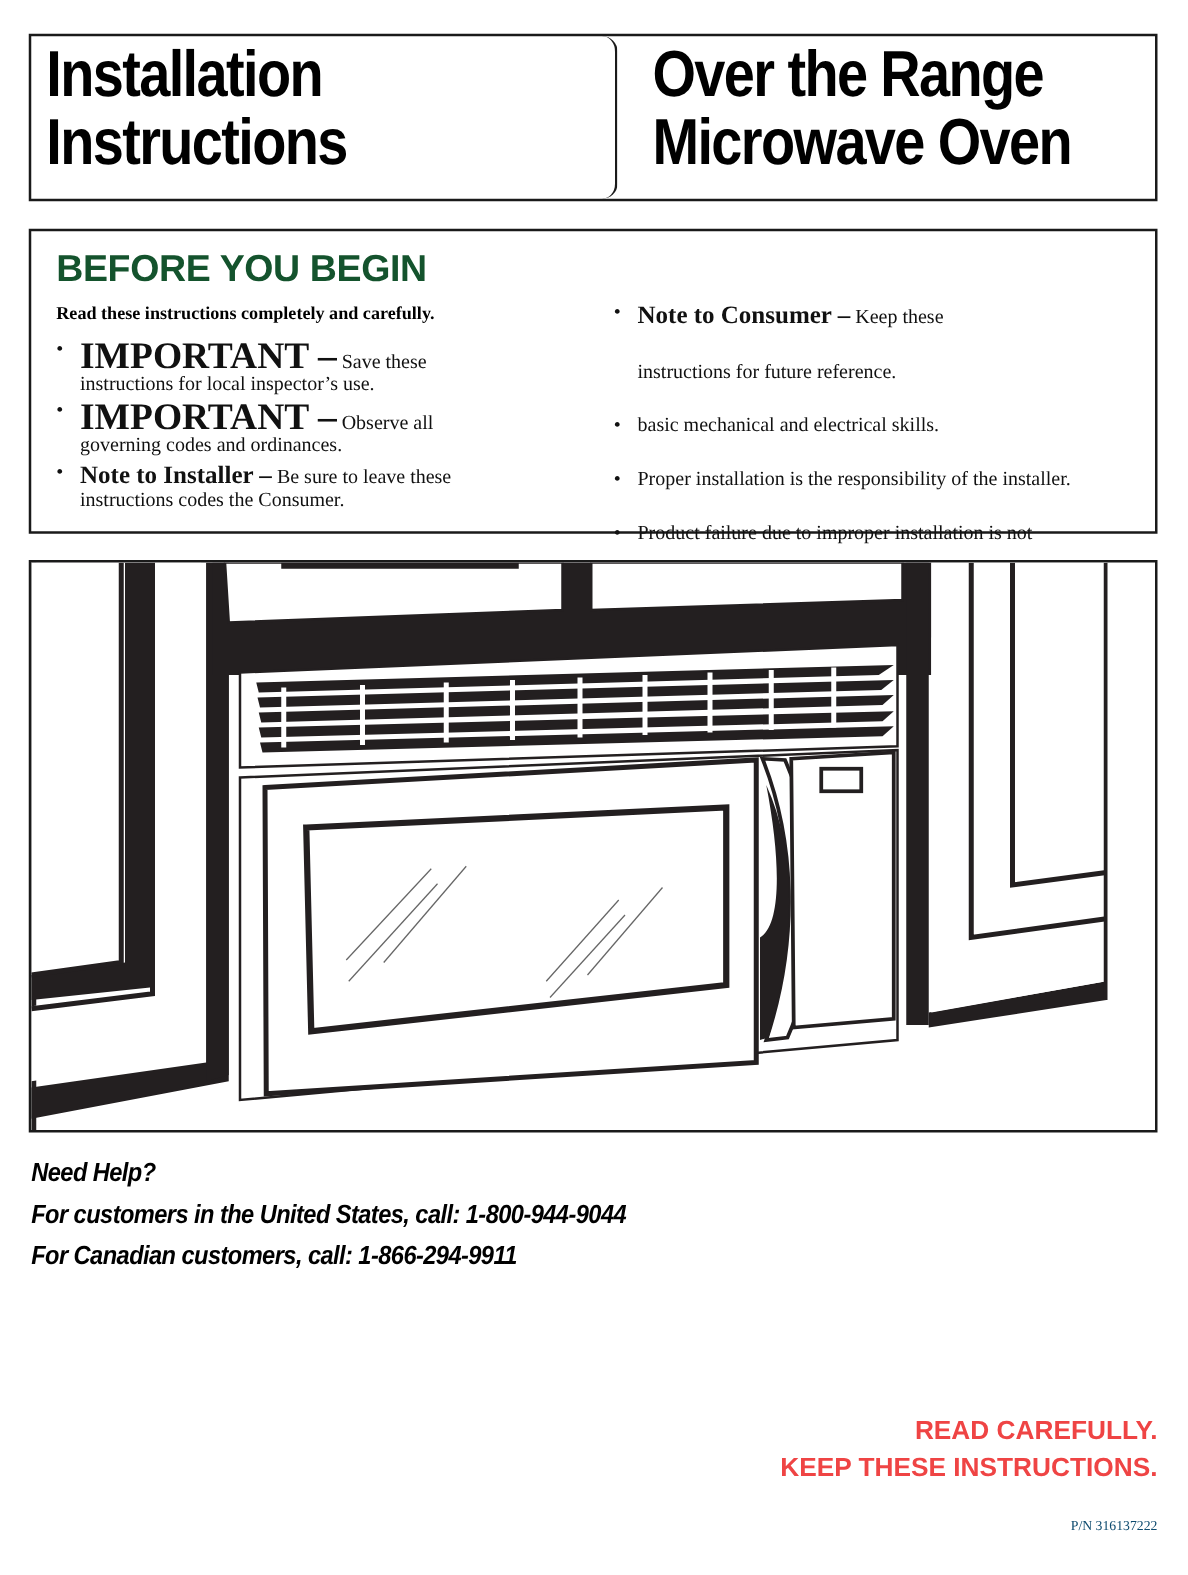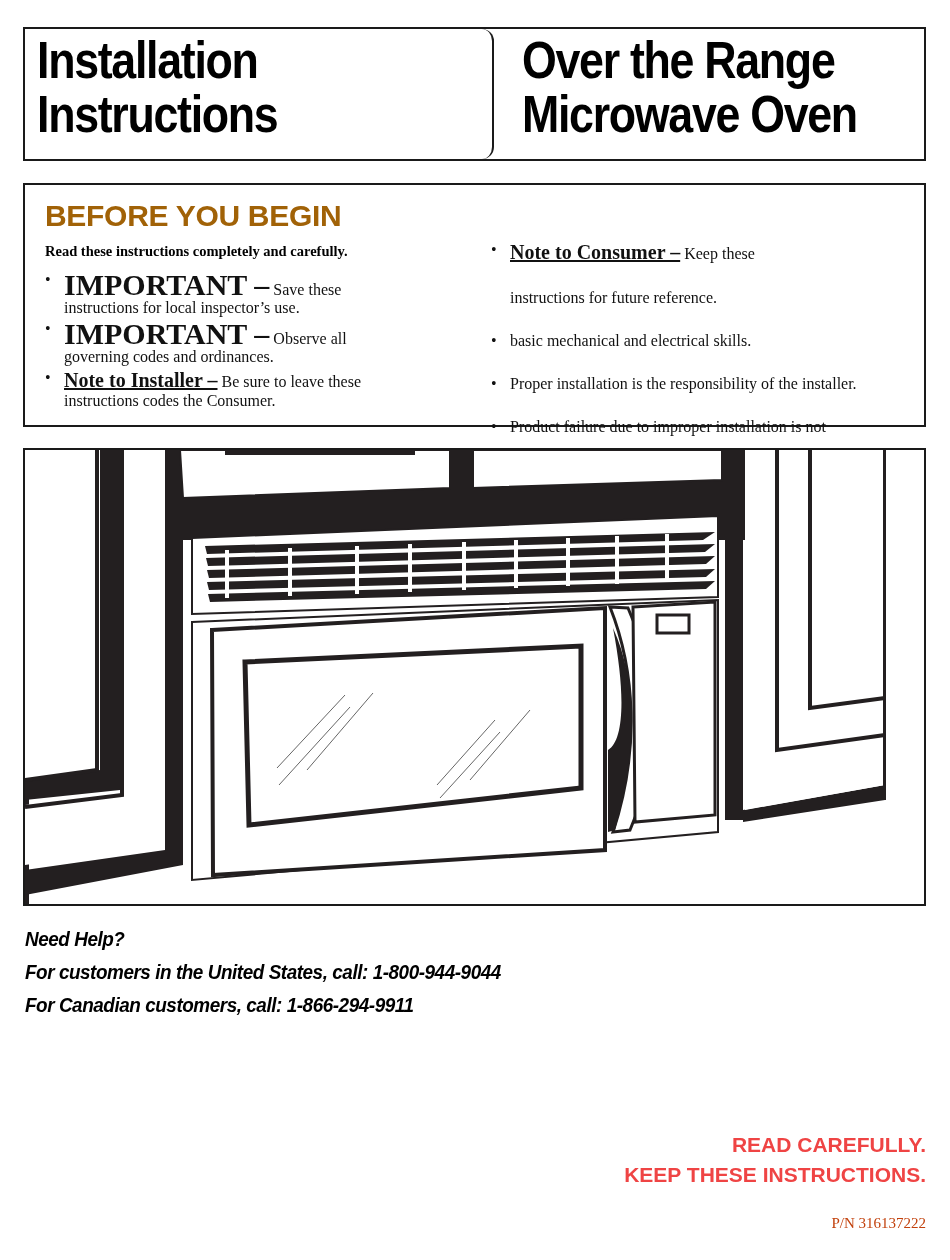--- a/index.html
+++ b/index.html
@@ -21,33 +21,33 @@
   }
 
   
   .begin-box {
     position: absolute; left: 23px; top: 183px; width: 903px; height: 244px;
     border: 2px solid #1a1a1a; box-sizing: border-box;
   }
   .begin-title {
     position: absolute; left: 20px; top: 14px;
     font-family: "Liberation Sans", sans-serif; font-weight: bold; font-size: 30px;
-    letter-spacing: -0.3px; color: #a16207;
+    letter-spacing: -0.3px; color: #14532d;
   }
   .begin-sub {
     position: absolute; left: 20px; top: 58px;
     font-family: "Liberation Serif", serif; font-weight: bold; font-size: 14.5px; color: #000;
   }
   .col { position: absolute; font-family: "Liberation Serif", serif; color: #111; }
   .col-left { left: 20px; top: 82px; width: 440px; }
   .col-right { left: 466px; top: 56px; width: 430px; }
   .bullet { position: relative; padding-left: 19px; }
   .bullet .dot { position: absolute; left: 0; font-size: 16px; }
   .big-lead { font-weight: bold; font-size: 30px; line-height: 28px; }
-  .mid-lead { font-weight: bold; font-size: 20px; text-decoration: underline; }
+  .mid-lead { font-weight: bold; font-size: 20px; }
   .small-lead { font-weight: bold; font-size: 15px; }
   .txt { font-size: 16px; line-height: 17px; }
   .txt-r { font-size: 16px; line-height: 18px; margin-top: 25px; }
   .col-left .bullet.b1 { margin-top: 4px; }
   .col-left .bullet.b2 { margin-top: 4px; }
   .col-left .bullet.b3 { margin-top: 4px; }
   .col-right .bullet { margin-bottom: 5px; }
 
   
   .illus {
@@ -63,21 +63,21 @@
     transform: scaleX(0.9); transform-origin: left center; white-space: nowrap;
   }
 
   .footer-line {
     position: absolute; right: 24px;
     font-family: "Liberation Sans", sans-serif; font-weight: bold; font-size: 21px;
     color: #ef4444; text-align: right; white-space: nowrap;
   }
   .pn {
     position: absolute; right: 24px; top: 1215px;
-    font-family: "Liberation Serif", serif; font-size: 15px; color: #c2410c;
+    font-family: "Liberation Serif", serif; font-size: 11px; color: #0c4a6e;
   }
 </style>
 </head>
 <body>
 
 <div class="header-box">
   <div class="header-cell header-left">
     <div class="header-title">Installation</div>
     <div class="header-title">Instructions</div>
   </div>

